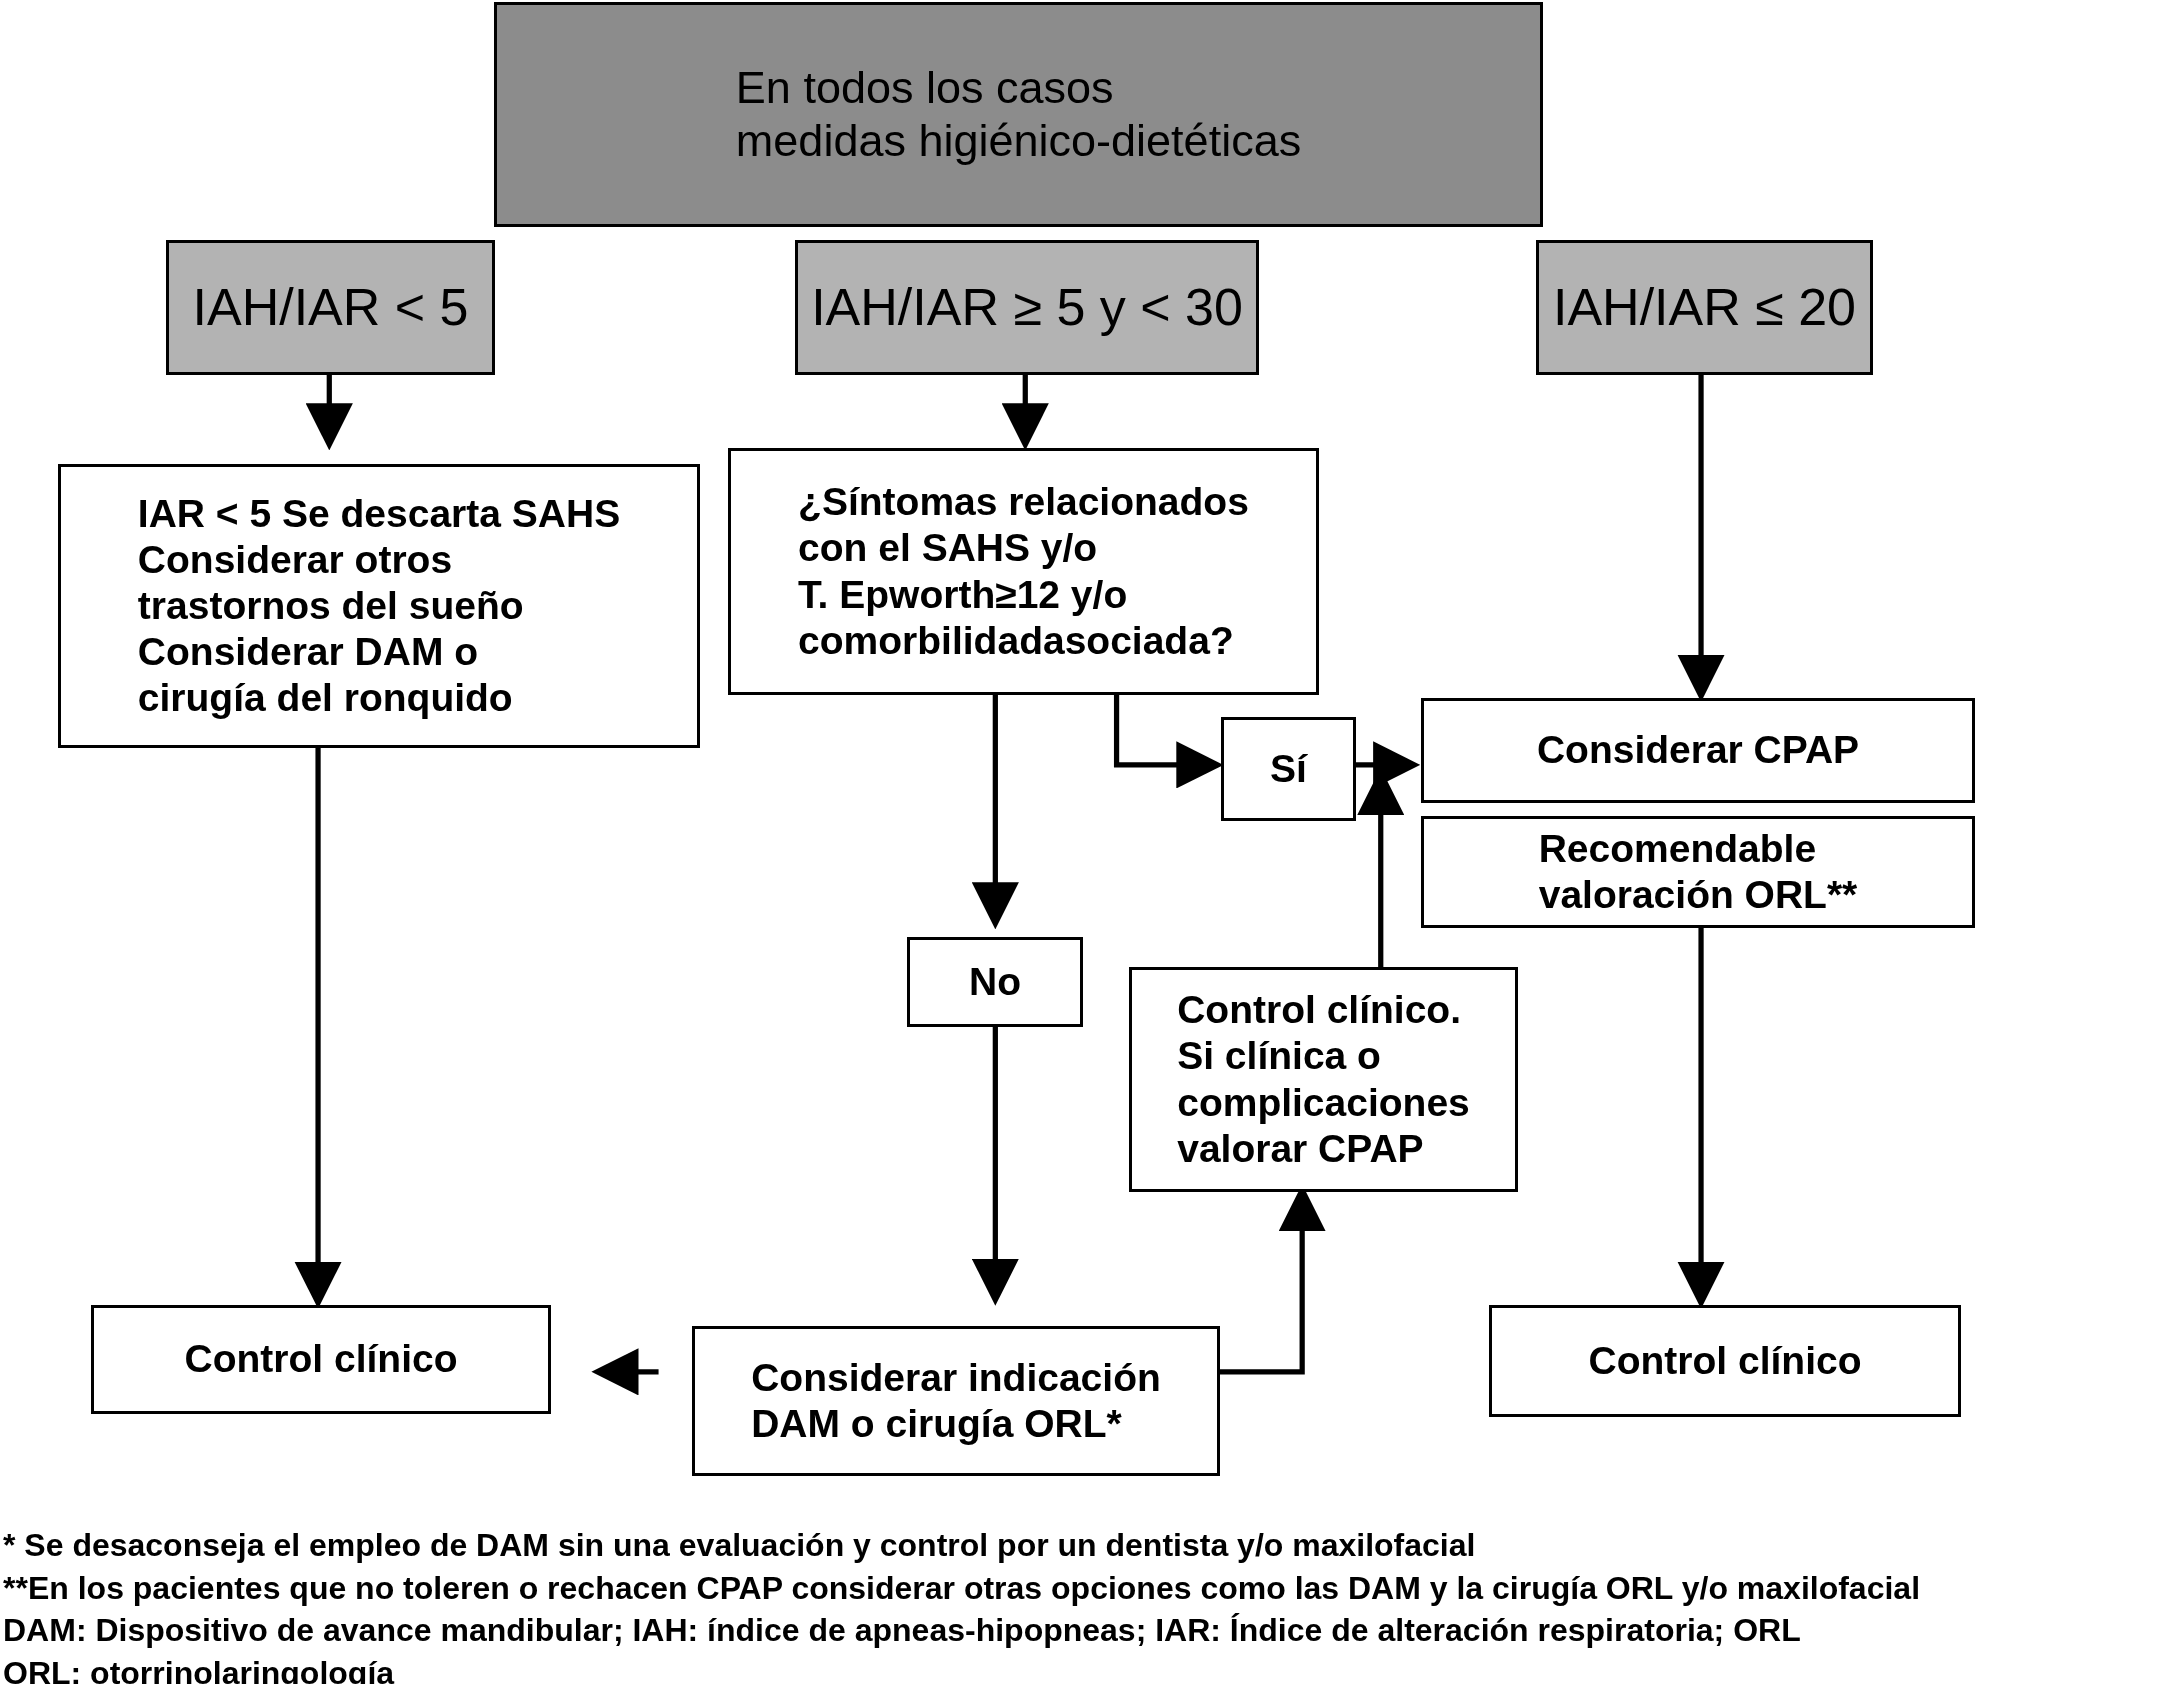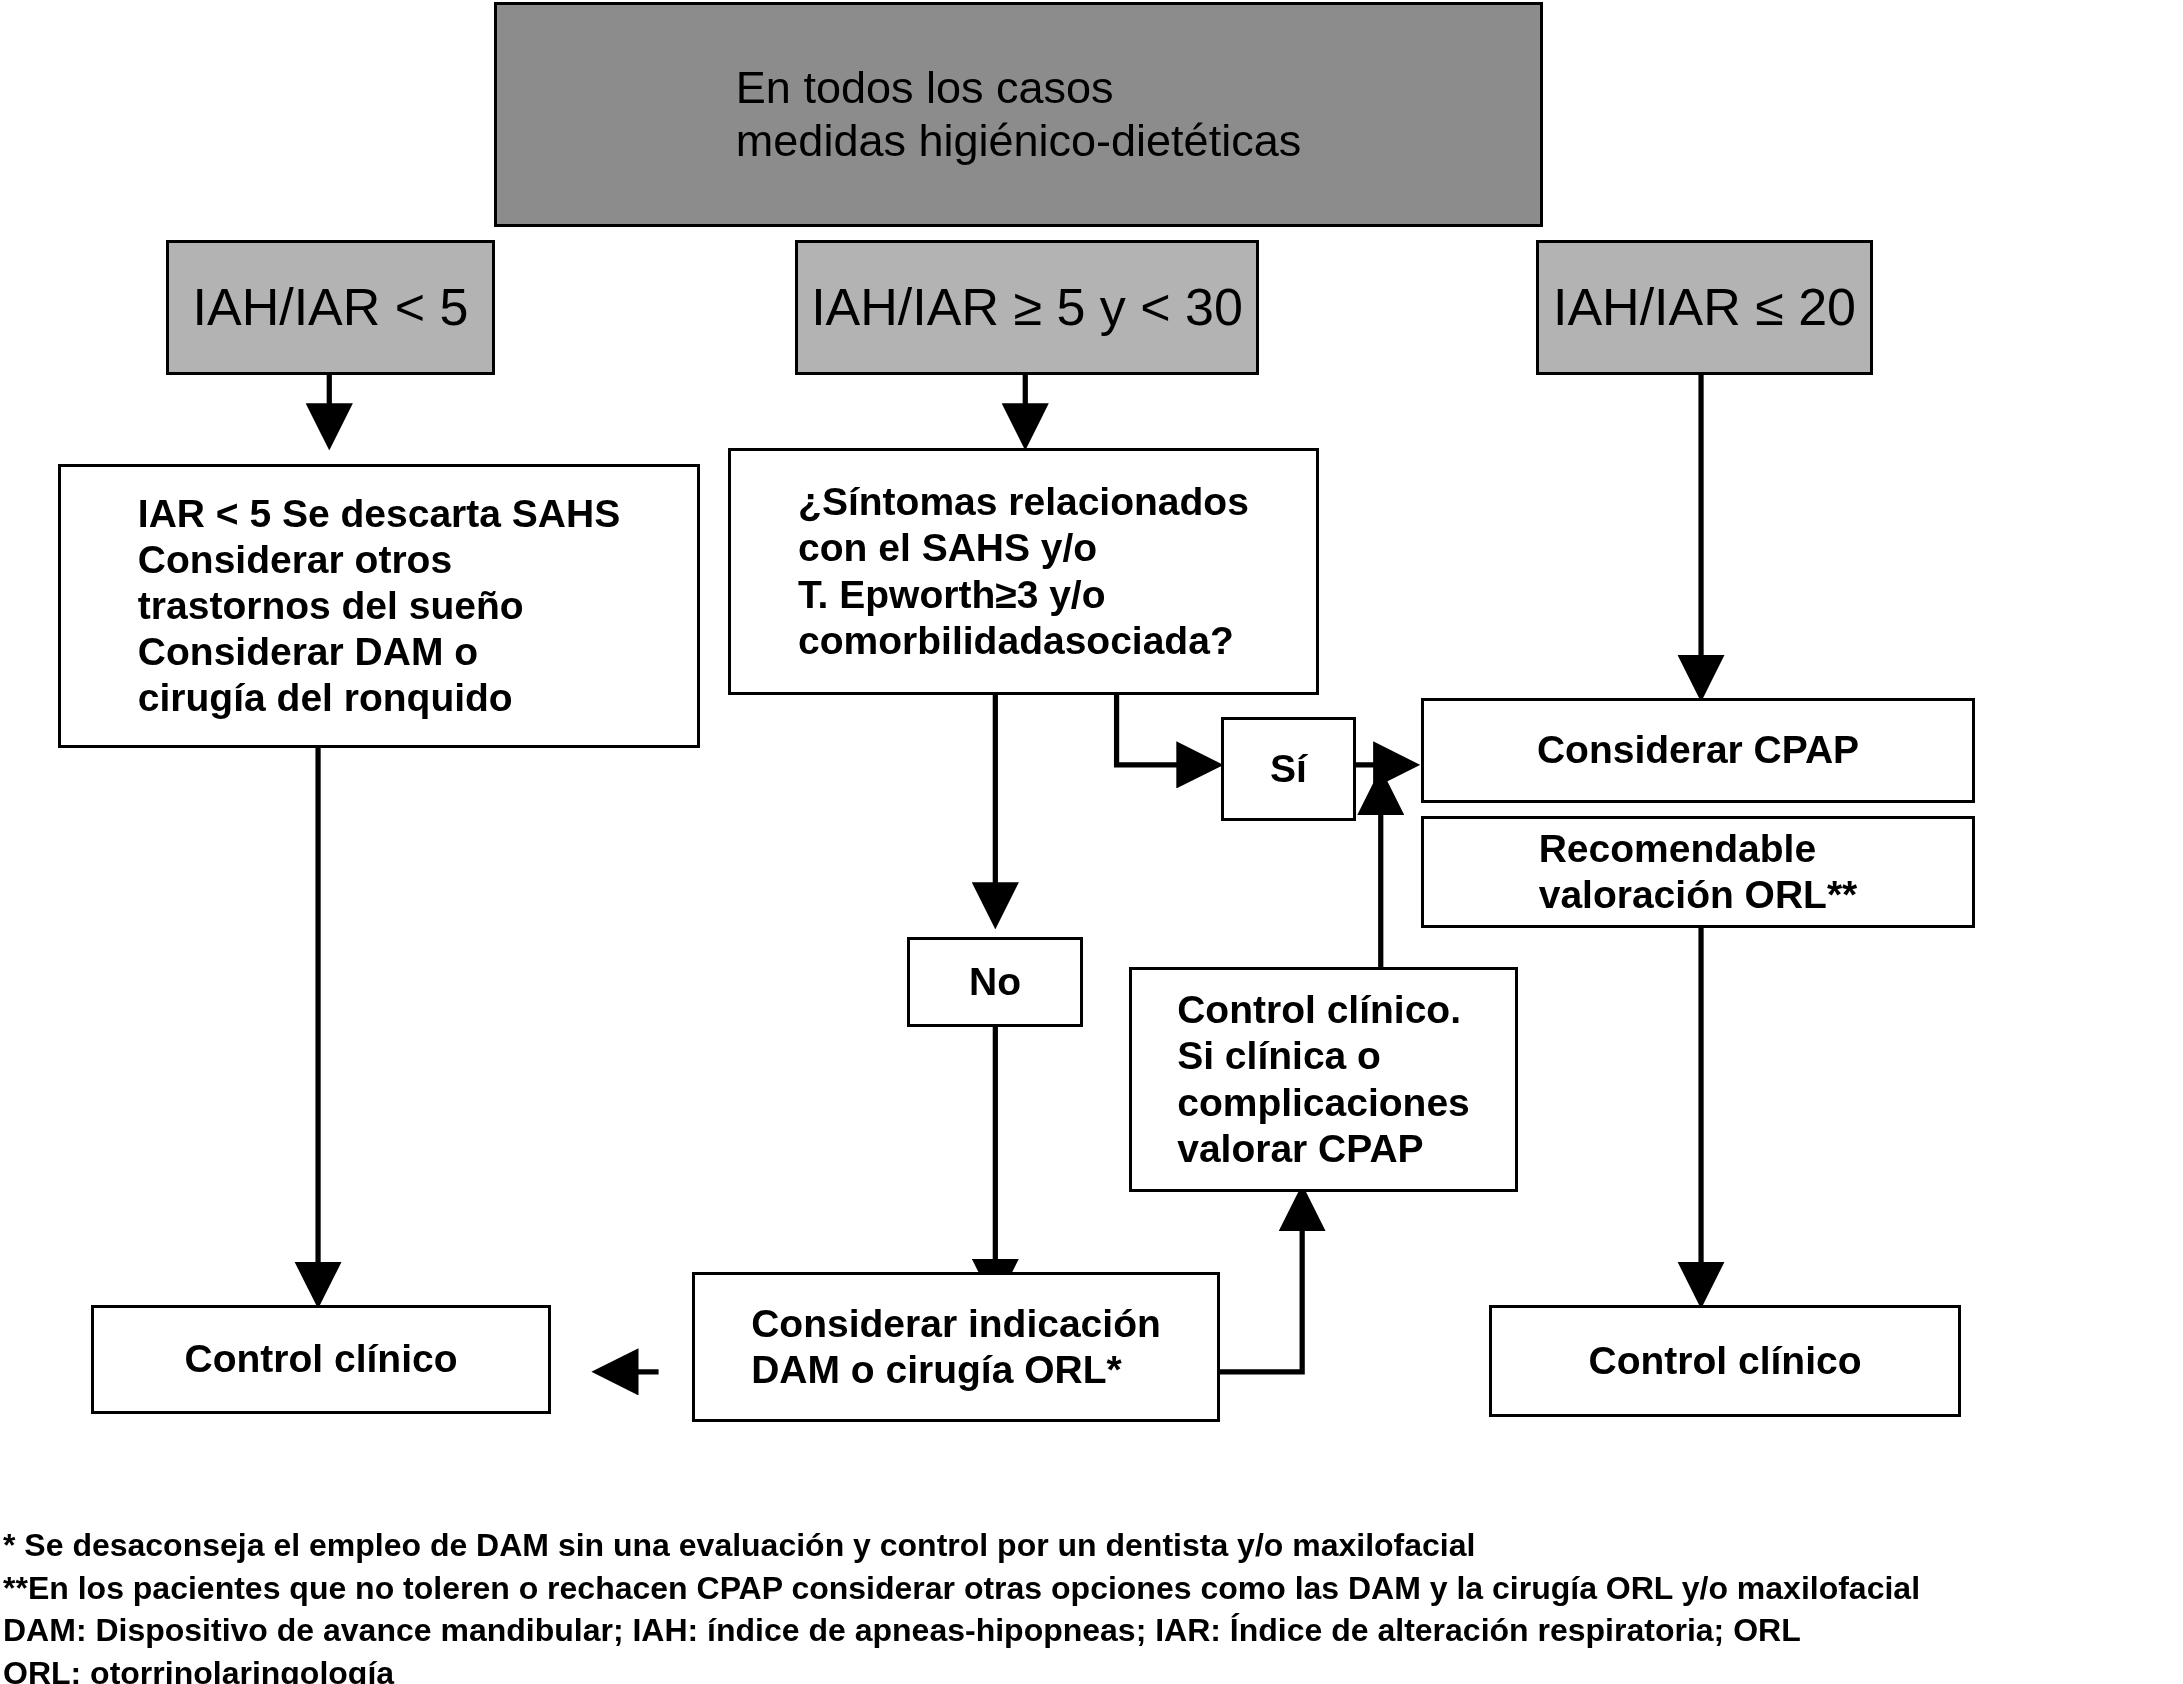--- a/index.html
+++ b/index.html
@@ -69,21 +69,21 @@
     <span class="txt">IAR &lt; 5 Se descarta SAHS
 Considerar otros
 trastornos del sueño
 Considerar DAM o
 cirugía del ronquido</span>
   </div>
 
   <div class="node proc" style="left:728px;top:448px;width:591px;height:247px;">
     <span class="txt">¿Síntomas relacionados
 con el SAHS y/o
-T. Epworth≥3 y/o
+T. Epworth≥12 y/o
 comorbilidadasociada?</span>
   </div>
 
   <div class="node proc small" style="left:1221px;top:717px;width:135px;height:104px;">
     <span class="txt">Sí</span>
   </div>
 
   <div class="node proc small" style="left:907px;top:937px;width:176px;height:90px;">
     <span class="txt">No</span>
   </div>
@@ -97,21 +97,21 @@
 valoración ORL**</span>
   </div>
 
   <div class="node proc" style="left:1129px;top:967px;width:389px;height:225px;">
     <span class="txt">Control clínico.
 Si clínica o
 complicaciones
 valorar CPAP</span>
   </div>
 
-  <div class="node proc" style="left:692px;top:1272px;width:528px;height:150px;">
+  <div class="node proc" style="left:692px;top:1326px;width:528px;height:150px;">
     <span class="txt">Considerar indicación
 DAM o cirugía ORL*</span>
   </div>
 
   <div class="node proc" style="left:91px;top:1305px;width:460px;height:109px;">
     <span class="txt">Control clínico</span>
   </div>
 
   <div class="node proc" style="left:1489px;top:1305px;width:472px;height:112px;">
     <span class="txt">Control clínico</span>

